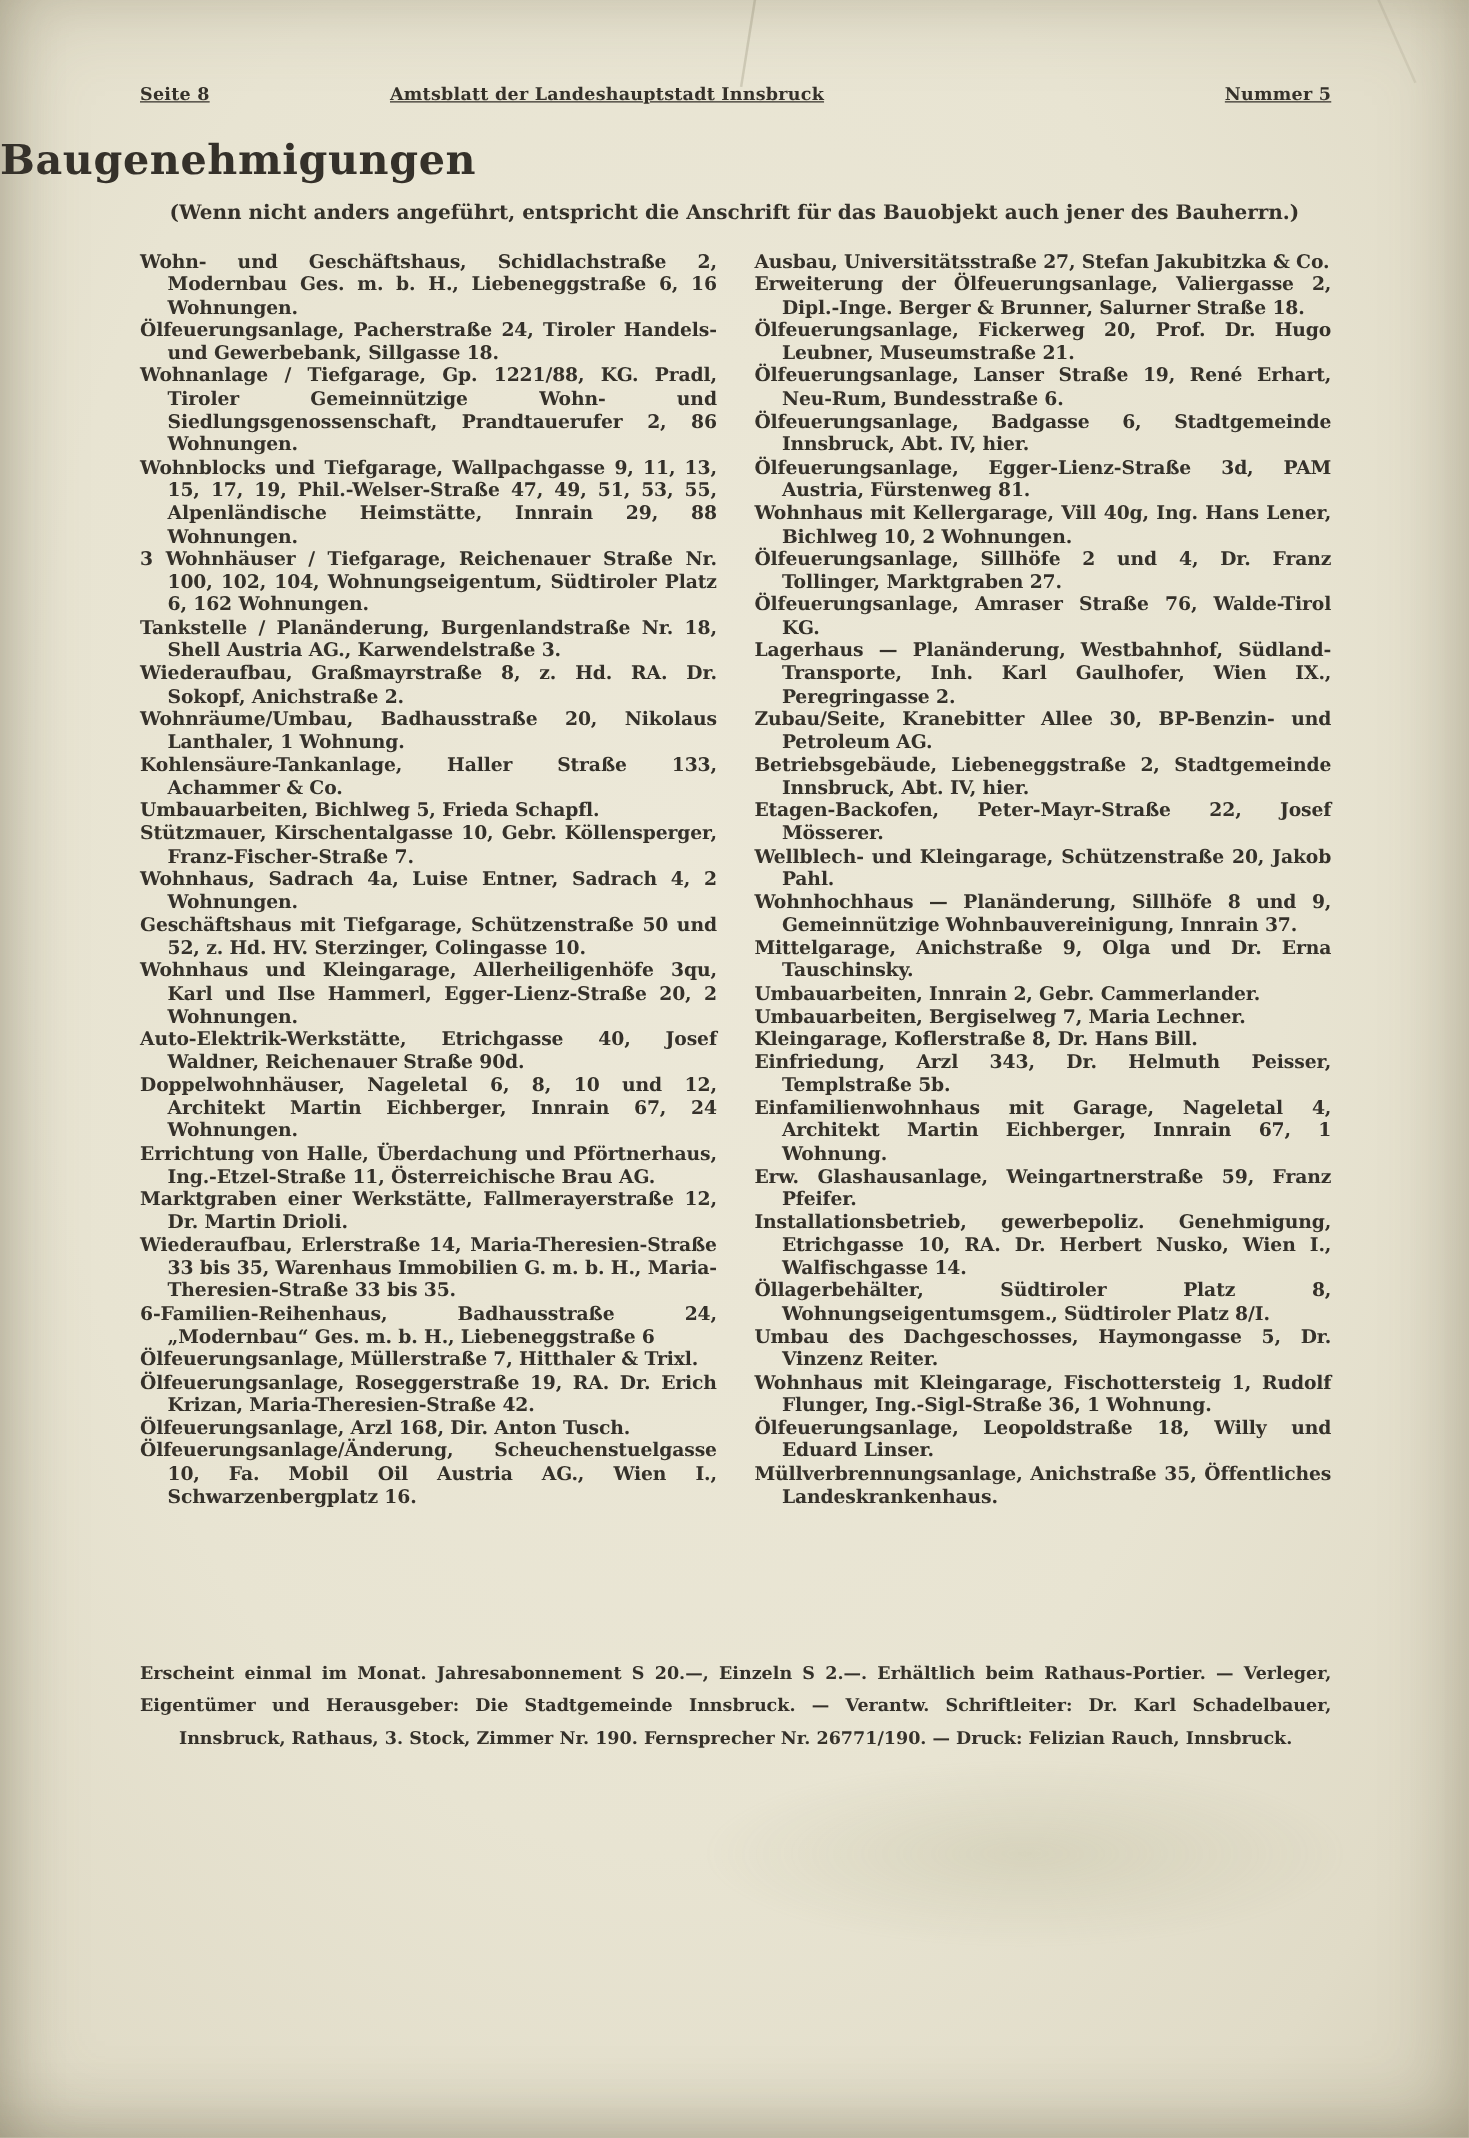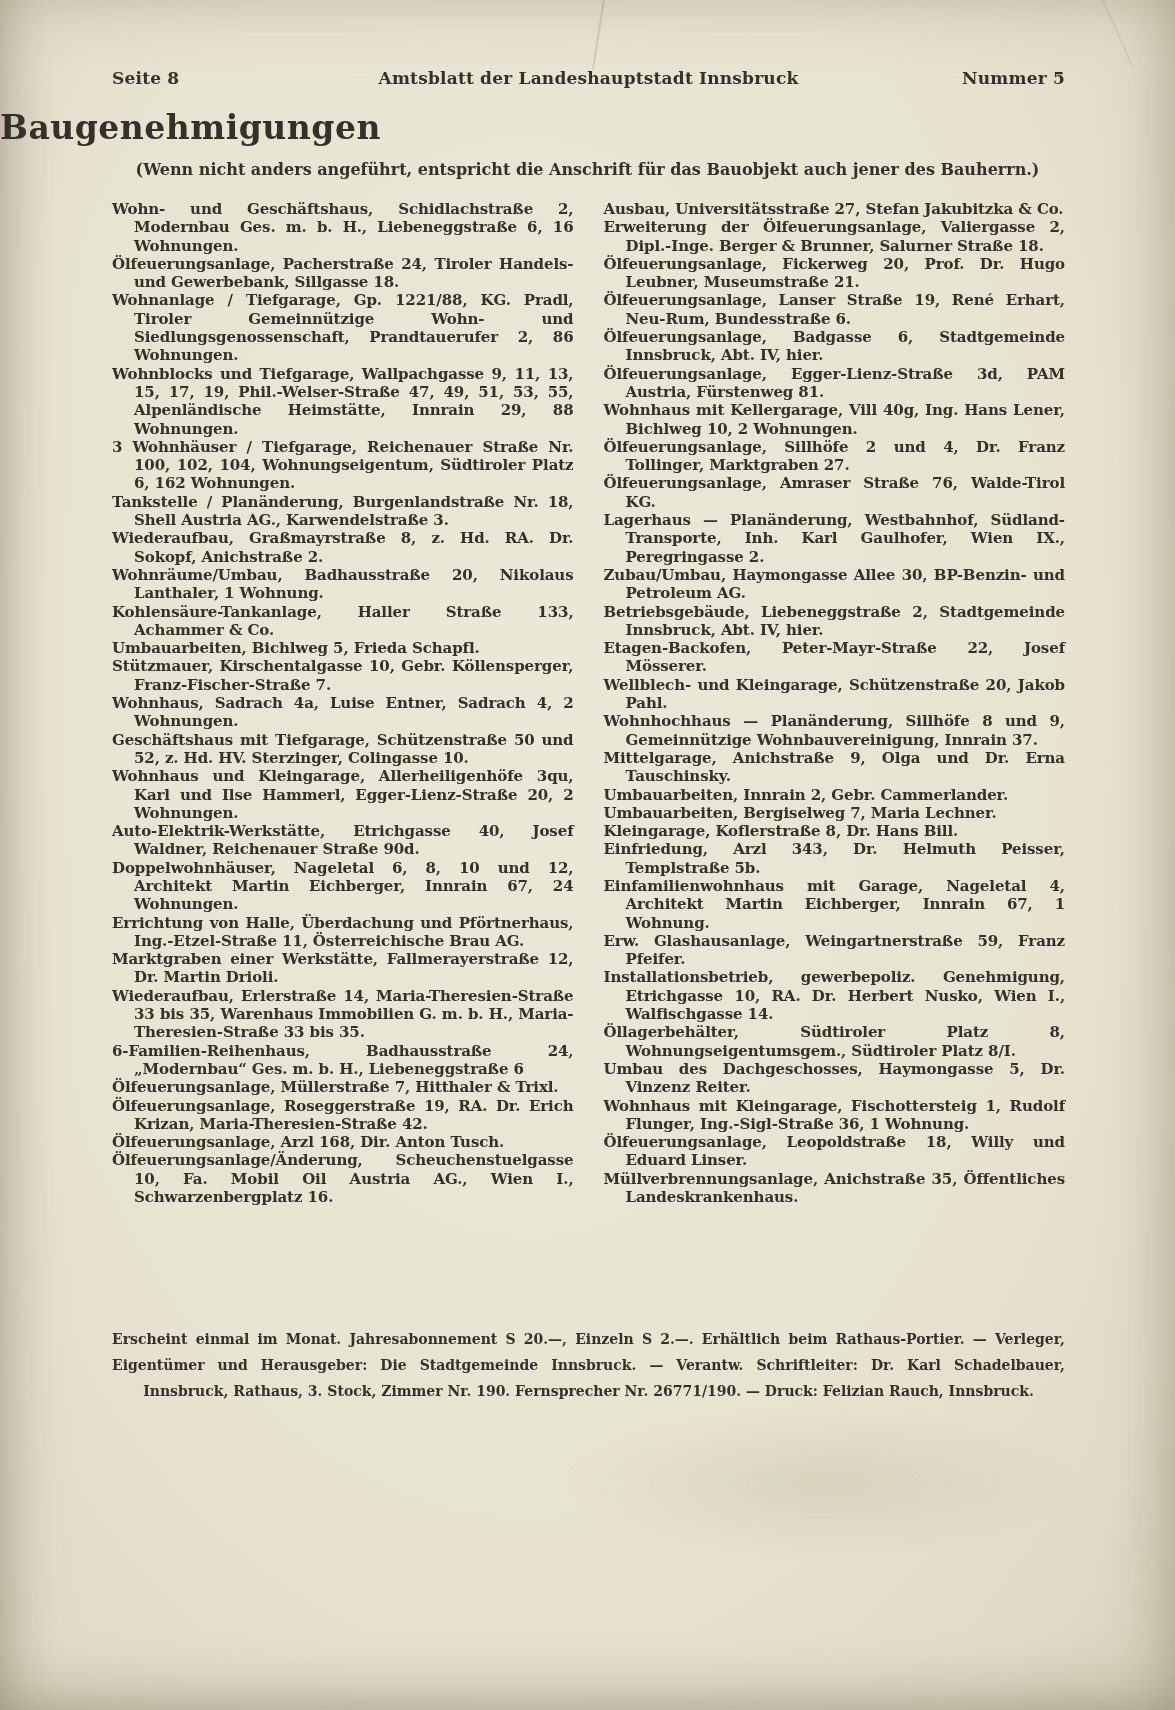--- a/index.html
+++ b/index.html
@@ -42,25 +42,26 @@
     width: 520px; height: 150px;
     background: radial-gradient(ellipse at center, rgba(150,150,110,0.18) 0%, rgba(150,150,110,0.0) 70%);
     filter: blur(2px);
   }
 
   .running-head {
     position: absolute;
     top: 68px; left: 112px; right: 110px;
     display: flex;
     align-items: baseline;
-    font-size: 17px;
+    font-size: 14px;
     letter-spacing: 0.2px;
+    text-decoration: underline;
   }
   .running-head .rh-left  { width: 200px; text-align: left; }
-  .running-head .rh-center{ flex: 1; text-align: center; }
+  .running-head .rh-center{ flex: 1; }
   .running-head .rh-right { width: 200px; text-align: right; }
 
   .section-title {
     position: absolute;
     top: 108px; left: 0; right: 0;
     margin: 0;
     text-align: left;
     font-size: 33px;
     letter-spacing: 0.5px;
     font-weight: 700;
@@ -151,21 +152,21 @@
         <p class="entry">Ausbau, Universitätsstraße 27, Stefan Jakubitzka &amp; Co.</p>
         <p class="entry">Erweiterung der Ölfeuerungsanlage, Valiergasse 2, Dipl.-Inge. Berger &amp; Brunner, Salurner Straße 18.</p>
         <p class="entry">Ölfeuerungsanlage, Fickerweg 20, Prof. Dr. Hugo Leubner, Museumstraße 21.</p>
         <p class="entry">Ölfeuerungsanlage, Lanser Straße 19, René Erhart, Neu-Rum, Bundesstraße 6.</p>
         <p class="entry">Ölfeuerungsanlage, Badgasse 6, Stadtgemeinde Innsbruck, Abt. IV, hier.</p>
         <p class="entry">Ölfeuerungsanlage, Egger-Lienz-Straße 3d, PAM Austria, Fürstenweg 81.</p>
         <p class="entry">Wohnhaus mit Kellergarage, Vill 40g, Ing. Hans Lener, Bichlweg 10, 2 Wohnungen.</p>
         <p class="entry">Ölfeuerungsanlage, Sillhöfe 2 und 4, Dr. Franz Tollinger, Marktgraben 27.</p>
         <p class="entry">Ölfeuerungsanlage, Amraser Straße 76, Walde-Tirol KG.</p>
         <p class="entry">Lagerhaus — Planänderung, Westbahnhof, Südland-Transporte, Inh. Karl Gaulhofer, Wien IX., Peregringasse 2.</p>
-        <p class="entry">Zubau/Umbau, Haymongasse Allee 30, BP-Benzin- und Petroleum AG.</p>
+        <p class="entry">Zubau/Seite, Kranebitter Allee 30, BP-Benzin- und Petroleum AG.</p>
         <p class="entry">Betriebsgebäude, Liebeneggstraße 2, Stadtgemeinde Innsbruck, Abt. IV, hier.</p>
         <p class="entry">Etagen-Backofen, Peter-Mayr-Straße 22, Josef Mösserer.</p>
         <p class="entry">Wellblech- und Kleingarage, Schützenstraße 20, Jakob Pahl.</p>
         <p class="entry">Wohnhochhaus — Planänderung, Sillhöfe 8 und 9, Gemeinnützige Wohnbauvereinigung, Innrain 37.</p>
         <p class="entry">Mittelgarage, Anichstraße 9, Olga und Dr. Erna Tauschinsky.</p>
         <p class="entry">Umbauarbeiten, Innrain 2, Gebr. Cammerlander.</p>
         <p class="entry">Umbauarbeiten, Bergiselweg 7, Maria Lechner.</p>
         <p class="entry">Kleingarage, Koflerstraße 8, Dr. Hans Bill.</p>
         <p class="entry">Einfriedung, Arzl 343, Dr. Helmuth Peisser, Templstraße 5b.</p>
         <p class="entry">Einfamilienwohnhaus mit Garage, Nageletal 4, Architekt Martin Eichberger, Innrain 67, 1 Wohnung.</p>

